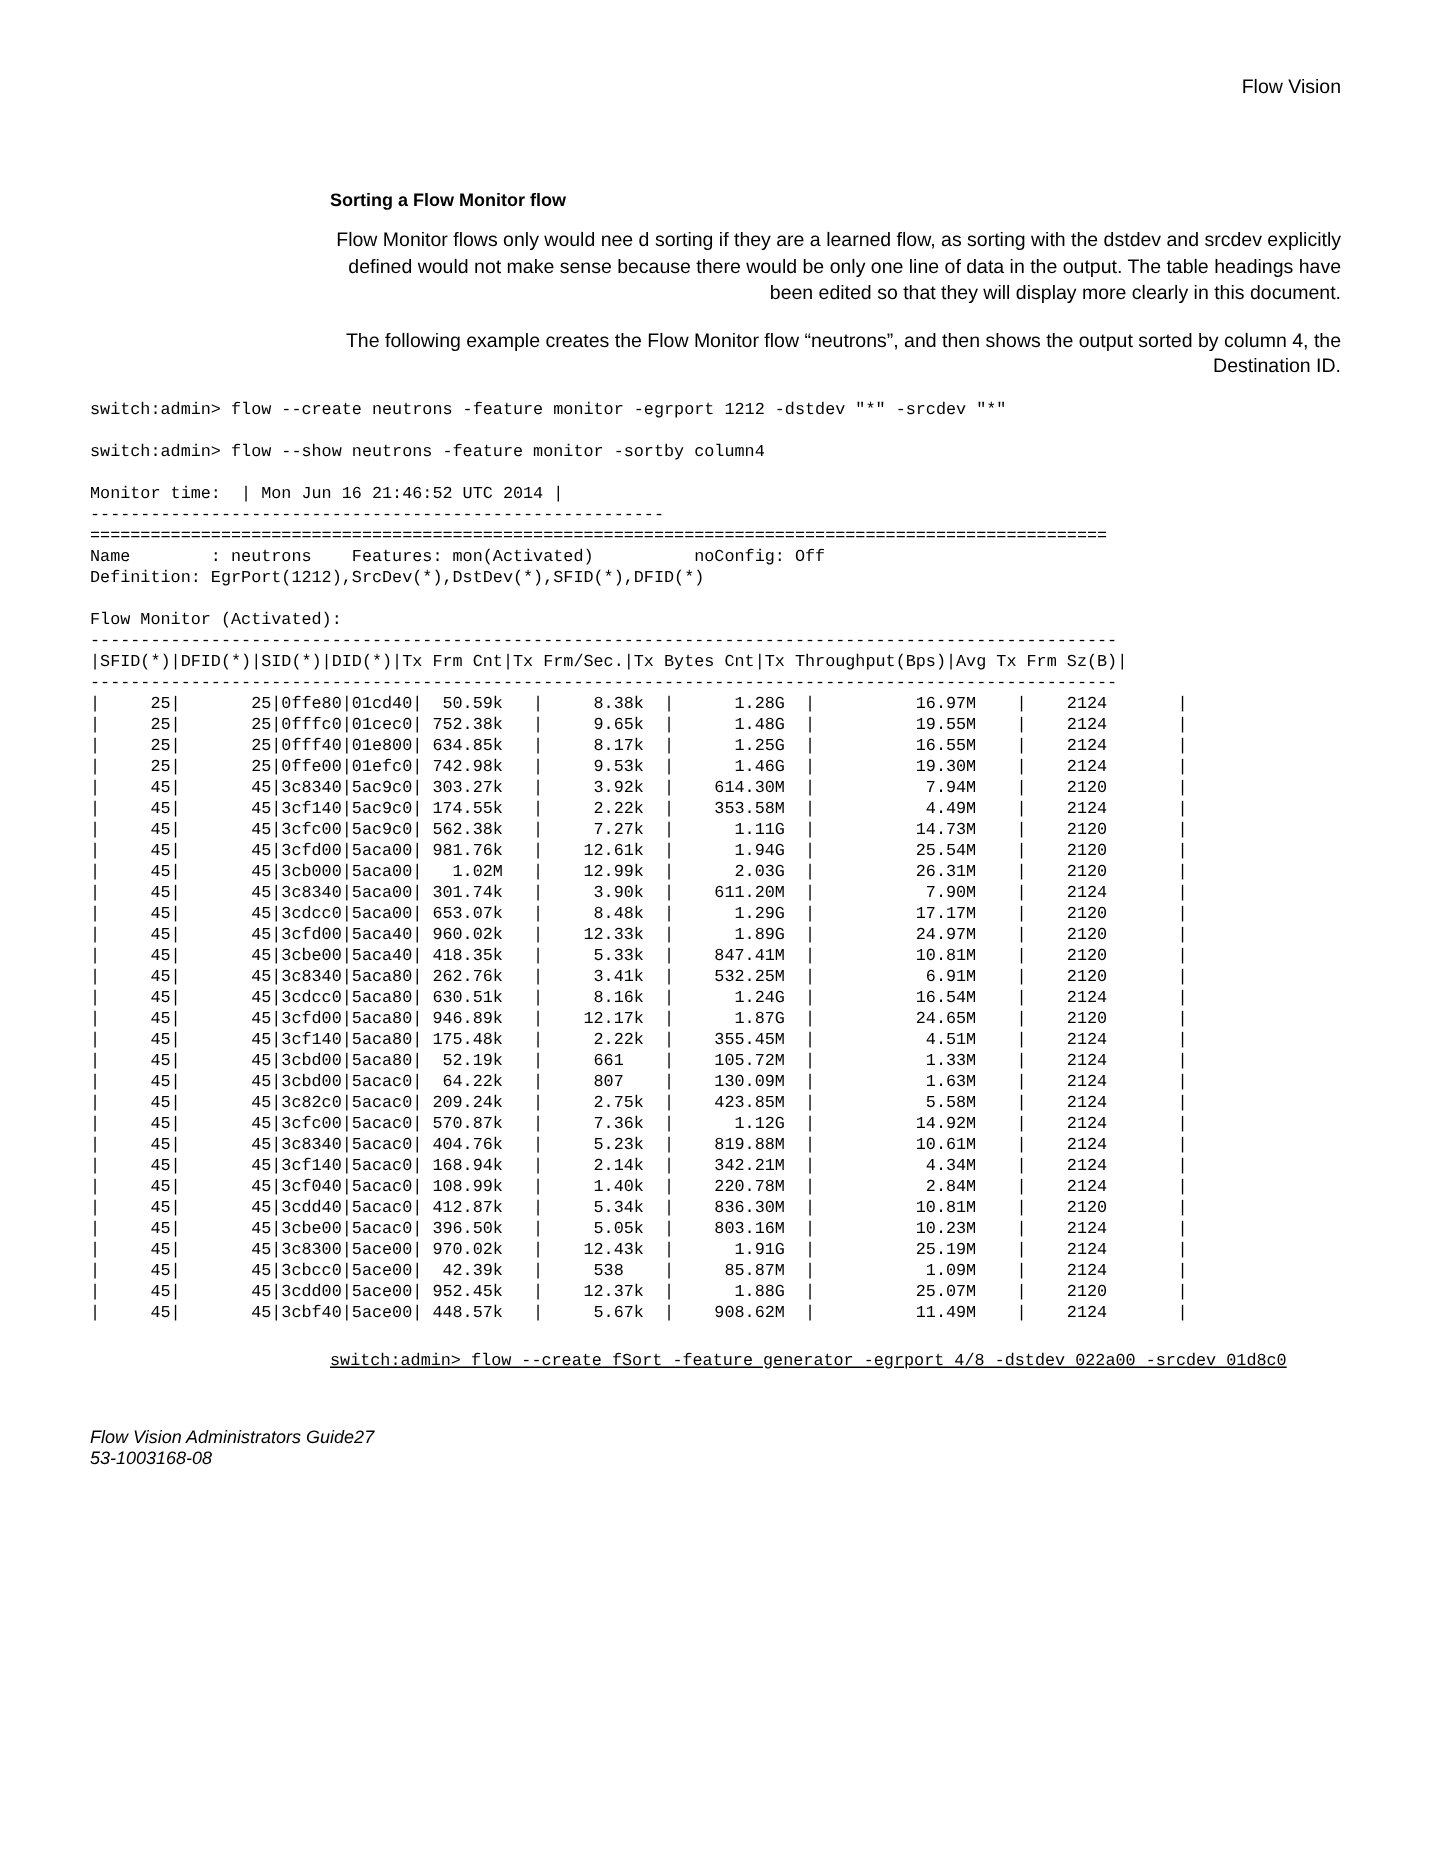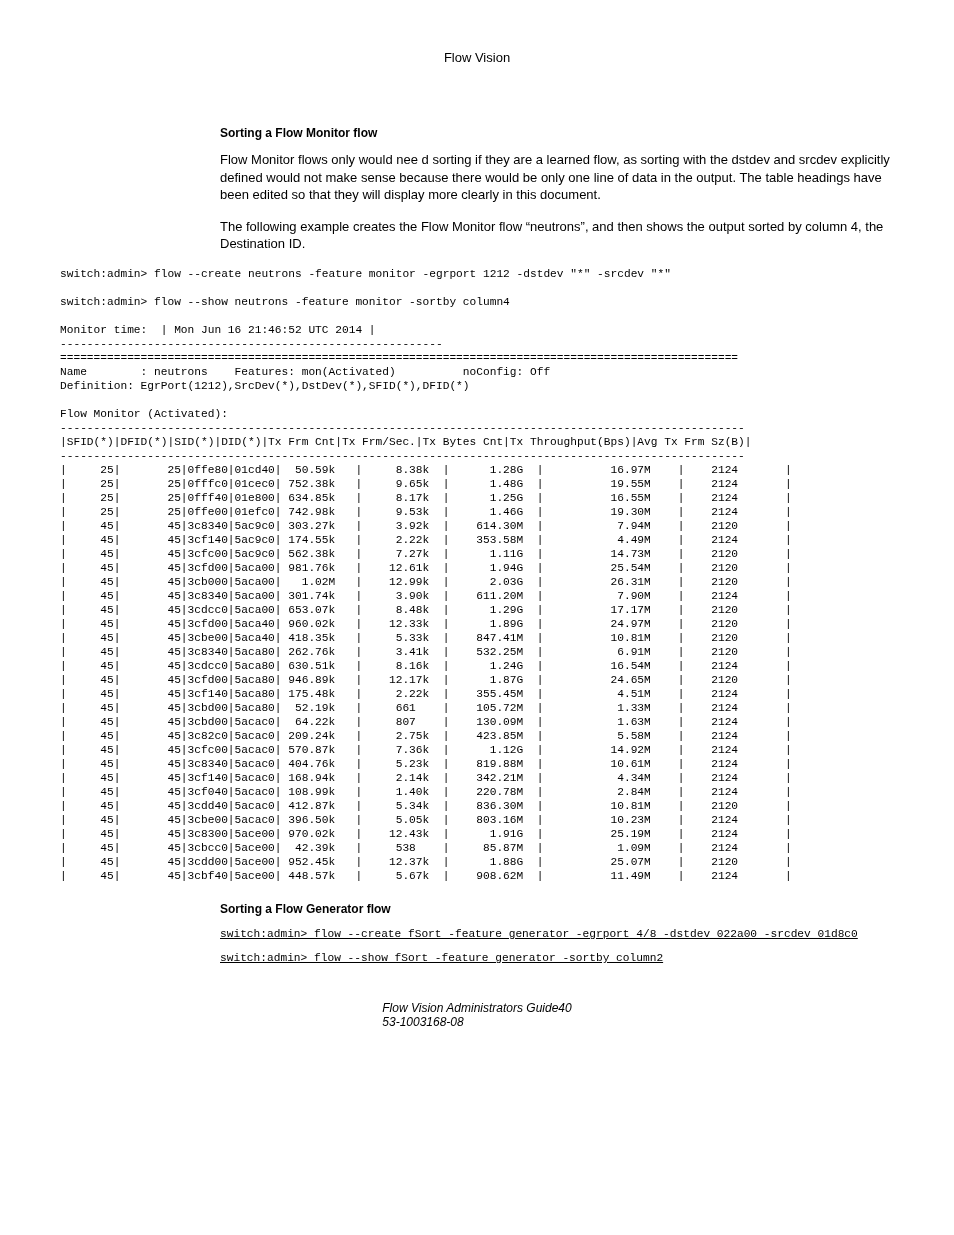--- a/index.html
+++ b/index.html
@@ -8,52 +8,53 @@
     background: #fff;
     font-family: Arial, Helvetica, sans-serif;
     color: #000;
     width: 954px;
   }
   .page {
     padding: 50px 60px 40px 60px;
     box-sizing: border-box;
   }
   .running-head {
-    text-align: center;
+    text-align: right;
     font-size: 13px;
     margin-bottom: 60px;
   }
   .body-indent {
     margin-left: 160px;
     font-size: 13px;
     line-height: 1.35;
   }
   .h3 {
     font-weight: bold;
     font-size: 12px;
     margin-bottom: 10px;
   }
   .para {
     margin-bottom: 14px;
+    text-align: right;
   }
   pre.console {
     font-family: "Courier New", Courier, monospace;
     font-size: 11.2px;
     line-height: 1.25;
     white-space: pre;
     margin: 14px 0 18px 0;
     overflow: hidden;
   }
   pre.console.small {
     margin: 10px 0 10px 0;
     text-decoration: underline;
   }
   .footer {
     display: flex;
-    justify-content: center;
+    justify-content: flex-start;
     font-size: 12px;
     font-style: italic;
     margin-top: 36px;
   }
   .footer .right {
     font-style: italic;
   }
 </style>
 </head>
 <body>
@@ -107,26 +108,24 @@
 |     45|       45|3cf140|5acac0| 168.94k   |     2.14k  |    342.21M  |           4.34M    |    2124       |
 |     45|       45|3cf040|5acac0| 108.99k   |     1.40k  |    220.78M  |           2.84M    |    2124       |
 |     45|       45|3cdd40|5acac0| 412.87k   |     5.34k  |    836.30M  |          10.81M    |    2120       |
 |     45|       45|3cbe00|5acac0| 396.50k   |     5.05k  |    803.16M  |          10.23M    |    2124       |
 |     45|       45|3c8300|5ace00| 970.02k   |    12.43k  |      1.91G  |          25.19M    |    2124       |
 |     45|       45|3cbcc0|5ace00|  42.39k   |     538    |     85.87M  |           1.09M    |    2124       |
 |     45|       45|3cdd00|5ace00| 952.45k   |    12.37k  |      1.88G  |          25.07M    |    2120       |
 |     45|       45|3cbf40|5ace00| 448.57k   |     5.67k  |    908.62M  |          11.49M    |    2124       |</pre>
 
   <div class="body-indent">
-    <div class="h3">Sorting a Flow Generator flow</div>
     <pre class="console small">switch:admin&gt; flow --create fSort -feature generator -egrport 4/8 -dstdev 022a00 -srcdev 01d8c0</pre>
-    <pre class="console small">switch:admin&gt; flow --show fSort -feature generator -sortby column2</pre>
   </div>
 
   <div class="footer">
     <div>
       <div>Flow Vision Administrators Guide</div>
       <div>53-1003168-08</div>
     </div>
-    <div class="right">40</div>
+    <div class="right">27</div>
   </div>
 
 </div>
 
 </body></html>

